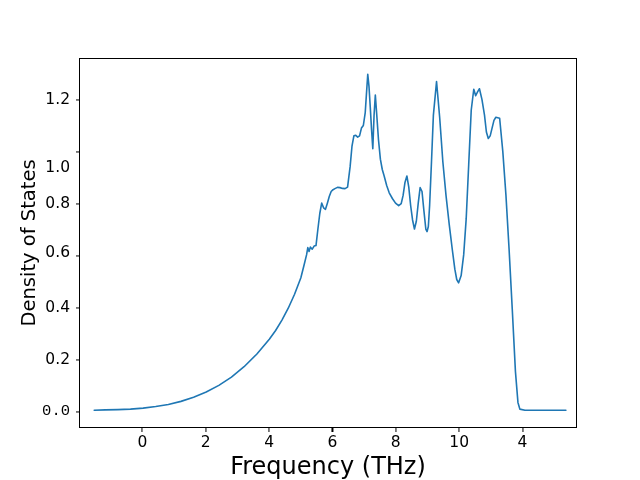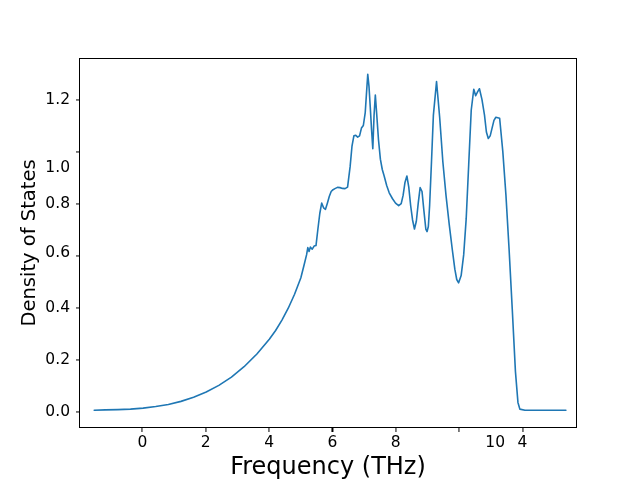--- a/index.html
+++ b/index.html
@@ -96,35 +96,35 @@
 </style>
 </head>
 <body>
 
 <div id="figure">
 
   <div id="y-axis-label">Density of States</div>
   <div id="x-axis-label">Frequency (THz)</div>
 
   <div id="ytick-labels">
-      <div class="ytick-label" style="top: 411.087px; right: 570px;">0.0</div>
+      <div class="ytick-label" style="top: 411.087px; right: 570px; font-family: Liberation Mono, monospace;">0.0</div>
       <div class="ytick-label" style="top: 359.048px; right: 570px; margin-left: 36px;">0.2</div>
       <div class="ytick-label" style="top: 307.008px; right: 570px;">0.4</div>
       <div class="ytick-label" style="top: 252px; right: 570px;">0.6</div>
       <div class="ytick-label" style="top: 202.93px; right: 570px; margin-left: 21px;">0.8</div>
       <div class="ytick-label" style="top: 150.89px; right: 570px; margin-top: 16px;">1.0</div>
       <div class="ytick-label" style="top: 98.8509px; right: 570px;">1.2</div>
     </div>
   <div id="xtick-labels">
       <div class="xtick-label" style="left: 142.359px;">0</div>
       <div class="xtick-label" style="left: 205.718px;">2</div>
       <div class="xtick-label" style="left: 269.076px;">4</div>
       <div class="xtick-label" style="left: 332.435px;">6</div>
       <div class="xtick-label" style="left: 395.794px;">8</div>
-      <div class="xtick-label" style="left: 459.153px; margin-left: 36px;">10</div>
+      <div class="xtick-label" style="left: 459.153px;">10</div>
       <div class="xtick-label" style="left: 522.511px;">4</div>
     </div>
 
   <div id="axes">
     <svg id="plot-svg" viewBox="0 0 498 370" preserveAspectRatio="none">
       <polyline id="dos-line" fill="none" stroke="#1f77b4" stroke-width="1.6" stroke-linejoin="round" stroke-linecap="round" vector-effect="non-scaling-stroke" points="14.26,353.09 25.34,352.83 38.02,352.57 50.69,352.05 63.36,351.01 76.03,349.44 88.70,347.36 101.37,344.24 114.05,340.08 126.72,334.87 139.39,328.11 152.06,319.78 164.73,309.37 177.40,296.88 190.08,281.79 196.41,272.95 202.75,262.54 209.08,250.57 215.42,236.52 221.76,219.87 224.92,207.38 227.46,196.97 228.73,189.68 229.99,193.59 231.26,189.16 233.16,191.24 235.06,188.12 236.96,187.60 238.86,170.95 240.76,155.34 242.66,144.93 244.56,149.61 246.47,151.17 248.37,144.93 250.27,138.16 252.17,133.22 254.07,131.40 255.97,130.36 258.50,129.06 261.04,129.32 263.57,130.10 266.11,130.36 268.64,128.80 271.18,108.50 273.08,87.69 274.98,77.28 276.88,76.76 278.78,78.58 280.68,77.28 282.58,69.47 284.48,66.87 286.38,53.86 287.65,34.35 288.92,15.35 290.18,27.84 291.45,48.66 292.72,70.77 293.98,90.29 295.25,56.46 296.52,36.17 297.79,53.86 299.69,81.18 301.59,100.70 303.49,111.10 305.39,117.61 307.92,127.24 310.46,134.52 313.63,140.25 316.79,144.93 319.96,147.53 322.50,145.45 324.40,137.12 326.30,124.11 328.20,117.61 330.10,128.80 332.00,147.53 333.90,161.84 335.80,170.95 337.70,163.14 339.60,144.93 341.50,129.32 343.40,133.22 345.31,152.74 347.21,170.95 348.47,173.55 349.74,168.35 351.01,147.53 352.91,103.30 354.81,56.46 357.98,22.64 361.15,59.06 364.31,103.30 367.48,137.12 370.65,165.75 373.82,191.77 376.35,211.28 378.25,221.69 380.15,225.07 382.69,217.78 385.22,196.97 387.76,160.54 390.29,105.90 392.82,51.26 395.36,30.44 397.26,36.95 399.16,33.05 401.06,29.92 403.60,40.85 406.13,56.46 408.03,73.38 409.93,79.88 411.83,77.28 413.73,69.47 415.63,61.67 417.53,58.54 419.44,59.06 421.34,59.59 424.50,92.89 427.67,137.12 430.84,191.77 434.01,251.61 437.18,314.06 439.71,345.28 441.61,352.05 446.68,353.09 459.35,353.09 475.19,353.09 487.86,353.09"></polyline>
     </svg>
     <div id="ytick-marks">
         <div class="ytick-mark" style="top: 353.087px; right: 100%;"></div>
         <div class="ytick-mark" style="top: 301.048px; right: 100%;"></div>

